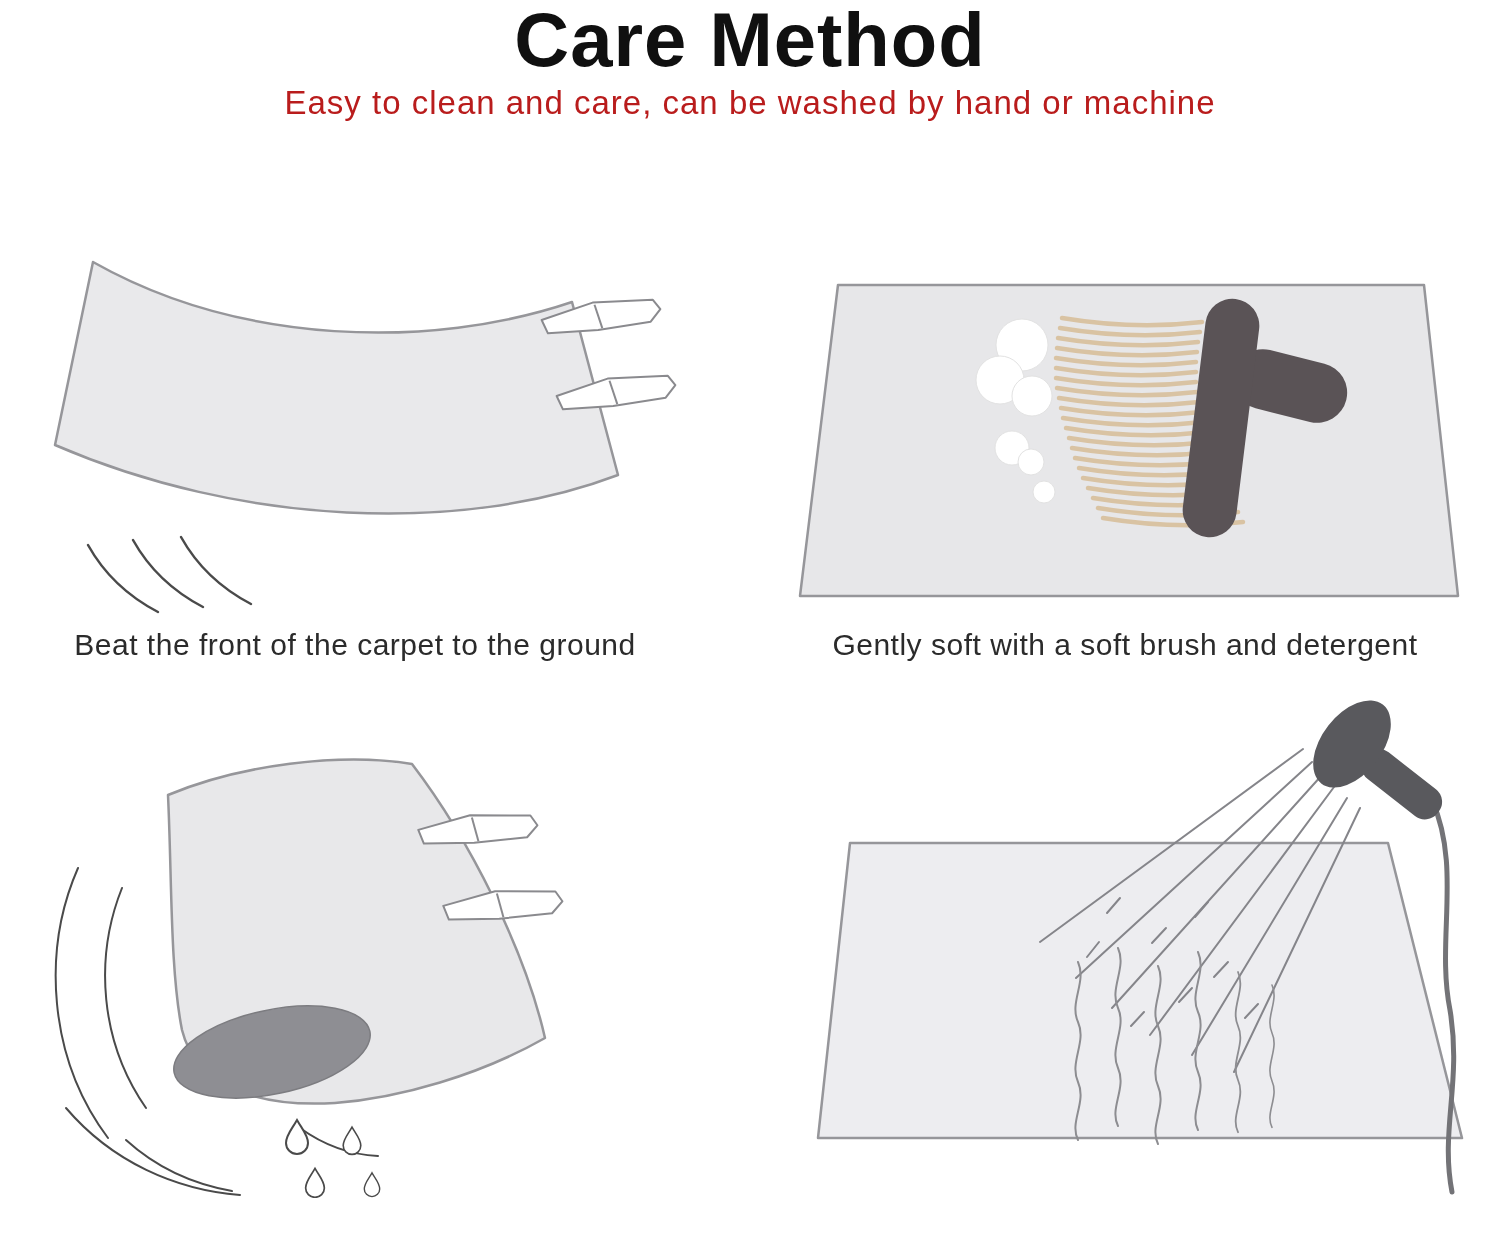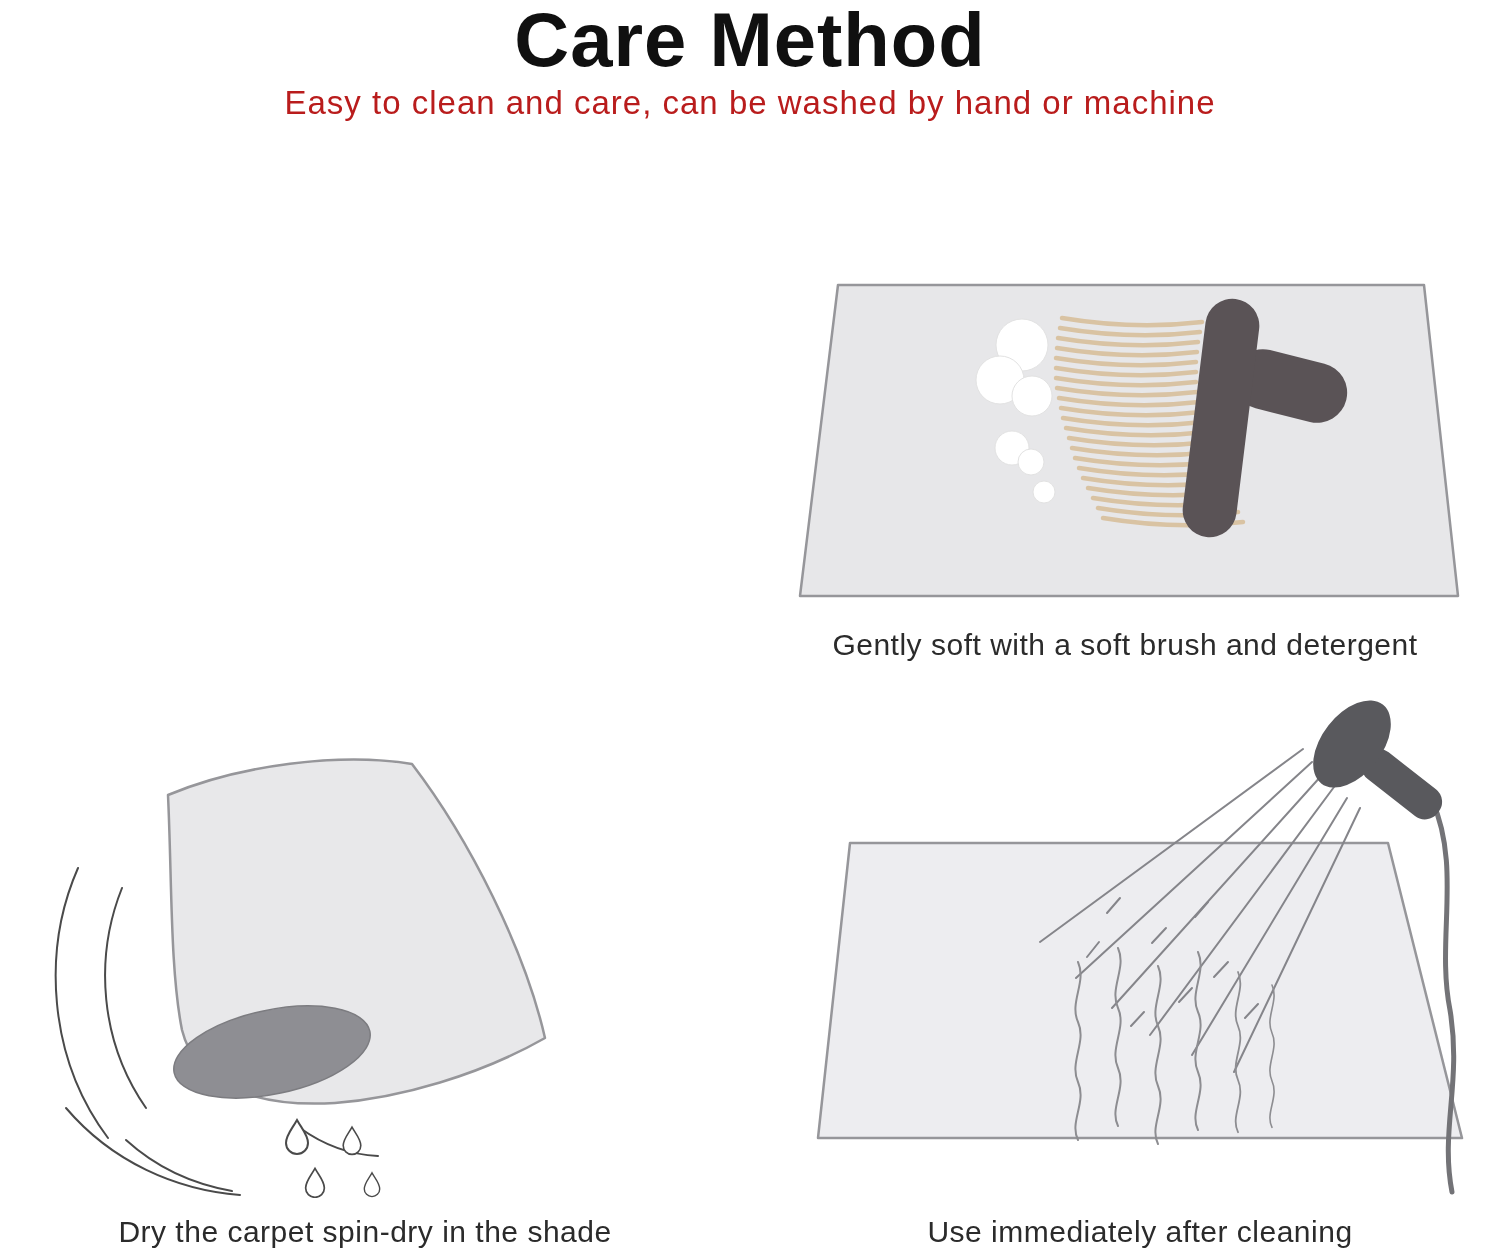--- a/index.html
+++ b/index.html
@@ -23,20 +23,39 @@
 </head>
 <body>
 
 <div class="page">
 
   <header>
     <h1 class="title">Care Method</h1>
     <p class="subtitle">Easy to clean and care, can be washed by hand or machine</p>
   </header>
 
+  <section class="panel panel-1">
+    <svg width="710" height="460" viewBox="0 165 710 460">
+      <defs>
+        <g id="tag">
+          <path d="M0,26 L50,6 L110,0 L118,9 L109,22 L57,33 L7,39 Z" fill="#ffffff" stroke="#8a8a8e" stroke-width="2" stroke-linejoin="round"></path>
+          <path d="M52,8 L61,31" fill="none" stroke="#8a8a8e" stroke-width="2"></path>
+        </g>
+      </defs>
+      <path d="M93,262 C240,345 430,350 572,302 L618,475 C460,535 240,525 55,445 Z" fill="#e9e9eb" stroke="#96969a" stroke-width="2.5" stroke-linejoin="round"></path>
+      <use href="#tag" transform="translate(543,294) rotate(3)"></use>
+      <use href="#tag" transform="translate(558,370) rotate(3)"></use>
+      <g fill="none" stroke="#4a4a4a" stroke-width="2.5" stroke-linecap="round">
+        <path d="M88,545 Q112,588 158,612"></path>
+        <path d="M133,540 Q157,583 203,607"></path>
+        <path d="M181,537 Q205,580 251,604"></path>
+      </g>
+    </svg>
+    <div class="caption">Beat the front of the carpet to the ground</div>
+  </section>
 
   <section class="panel panel-2">
     <svg width="690" height="460" viewBox="780 165 690 460">
       <defs>
         <path id="bristle" d="M1062,318 Q1134,330 1202,322" fill="none" stroke="#d9c3a3" stroke-width="4.5" stroke-linecap="round"></path>
       </defs>
       <path d="M838,285 L1424,285 L1458,596 L800,596 Z" fill="#e7e7e9" stroke="#96969a" stroke-width="2.5" stroke-linejoin="round"></path>
       <g>
         <use href="#bristle" x="0" y="0"></use>
           <use href="#bristle" x="-2" y="10"></use>
@@ -94,21 +113,20 @@
         <path d="M126,1140 Q170,1180 232,1191"></path>
         <path d="M300,1128 Q336,1154 378,1156"></path>
       </g>
       <g>
         <use href="#drop" transform="translate(297,1136)"></use>
         <use href="#drop" transform="translate(352,1140) scale(0.8)"></use>
         <use href="#drop" transform="translate(315,1182) scale(0.85)"></use>
         <use href="#drop" transform="translate(372,1184) scale(0.7)"></use>
       </g>
     </svg>
-    <div class="caption">Dry the carpet spin-dry in the shade</div>
   </section>
 
   <section class="panel panel-4">
     <svg width="700" height="518" viewBox="790 680 700 518">
       <defs>
         <path id="wave" d="M0,0 C9,20 -9,40 0,60 C9,80 -9,100 0,120 C9,140 -9,160 0,178" fill="none" stroke="#8d8d91" stroke-width="2" stroke-linecap="round"></path>
       </defs>
       <path d="M850,843 L1388,843 L1462,1138 L818,1138 Z" fill="#ededf0" stroke="#96969a" stroke-width="2.5" stroke-linejoin="round"></path>
       <g fill="none" stroke="#85858a" stroke-width="2" stroke-linecap="round">
         <path d="M1303,749 L1040,942"></path>
@@ -133,16 +151,15 @@
         <use href="#wave" transform="translate(1198,952)"></use>
         <use href="#wave" transform="translate(1238,972) scale(0.9)"></use>
         <use href="#wave" transform="translate(1272,985) scale(0.8)"></use>
       </g>
       <path d="M1432,800 C1462,868 1436,940 1450,1010 C1462,1082 1440,1130 1452,1192" fill="none" stroke="#737377" stroke-width="5" stroke-linecap="round"></path>
       <g transform="translate(1352,744) rotate(38)" fill="#59595d">
         <rect x="18" y="-16" width="92" height="34" rx="16"></rect>
         <ellipse cx="0" cy="0" rx="30" ry="50"></ellipse>
       </g>
     </svg>
-    <div class="caption">Use immediately after cleaning</div>
   </section>
 
 </div>
 
 </body></html>

